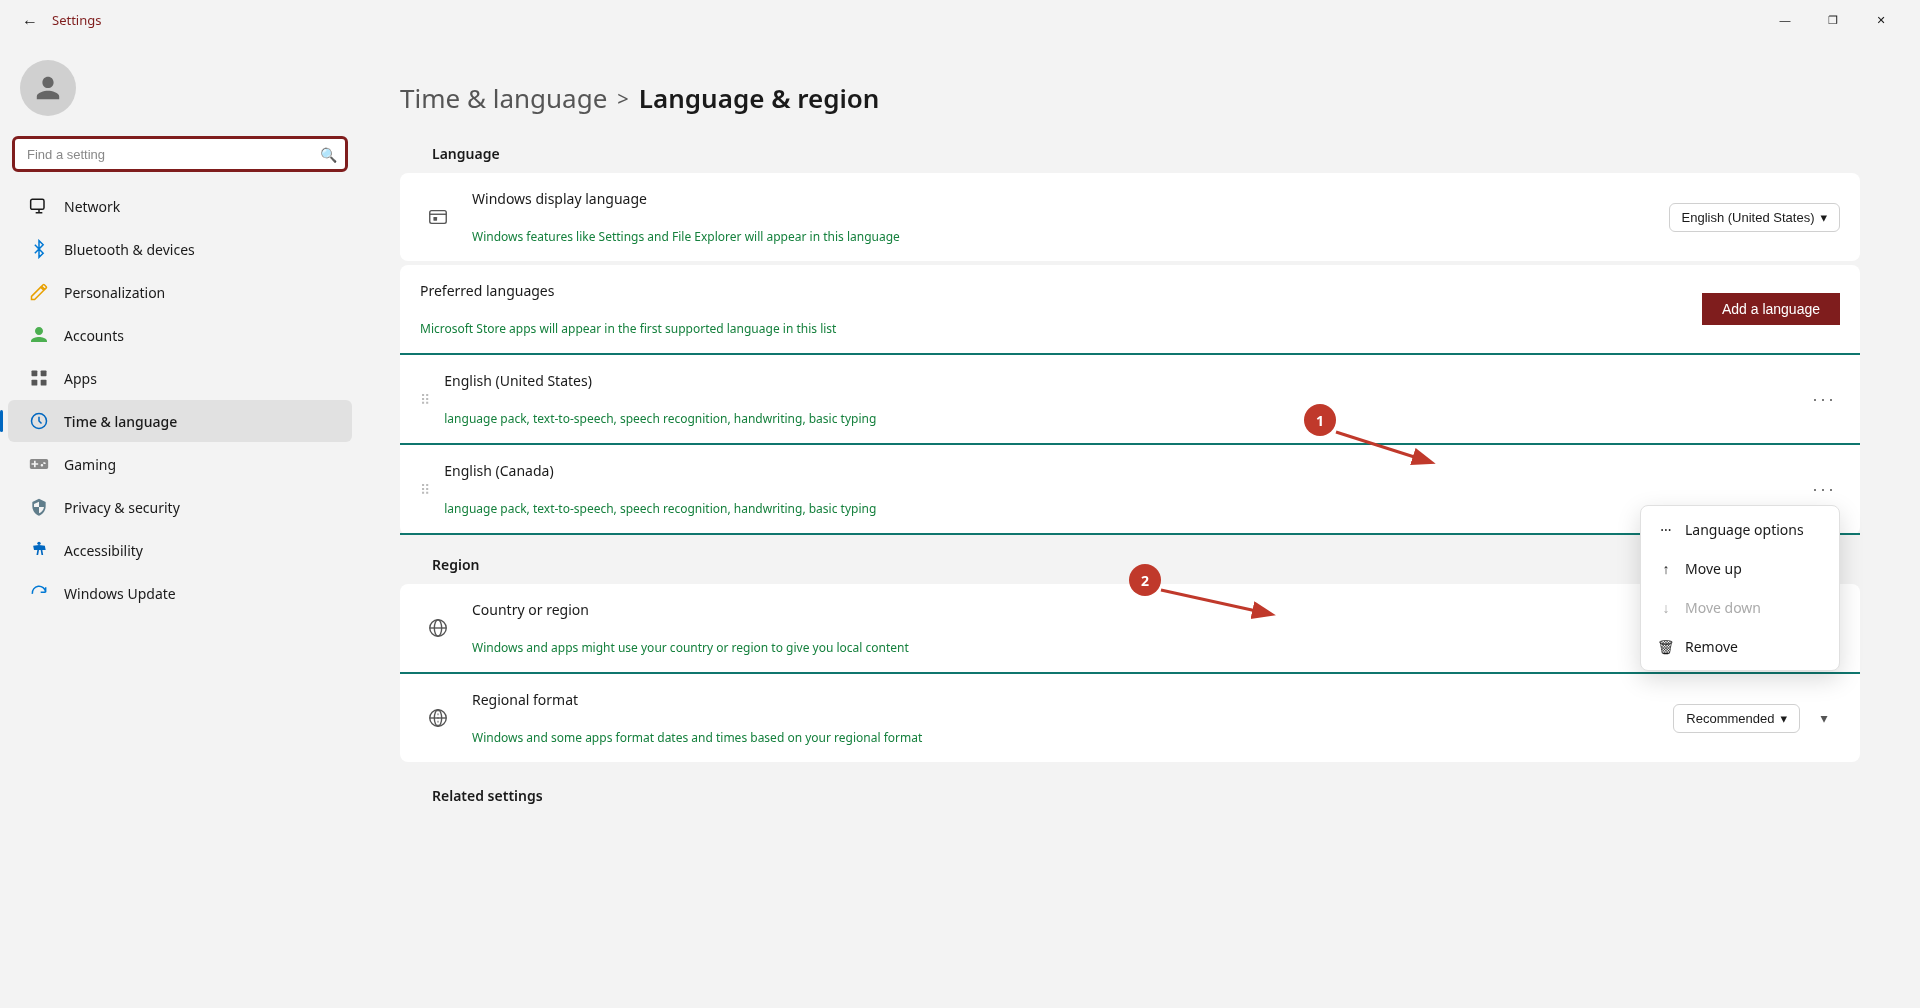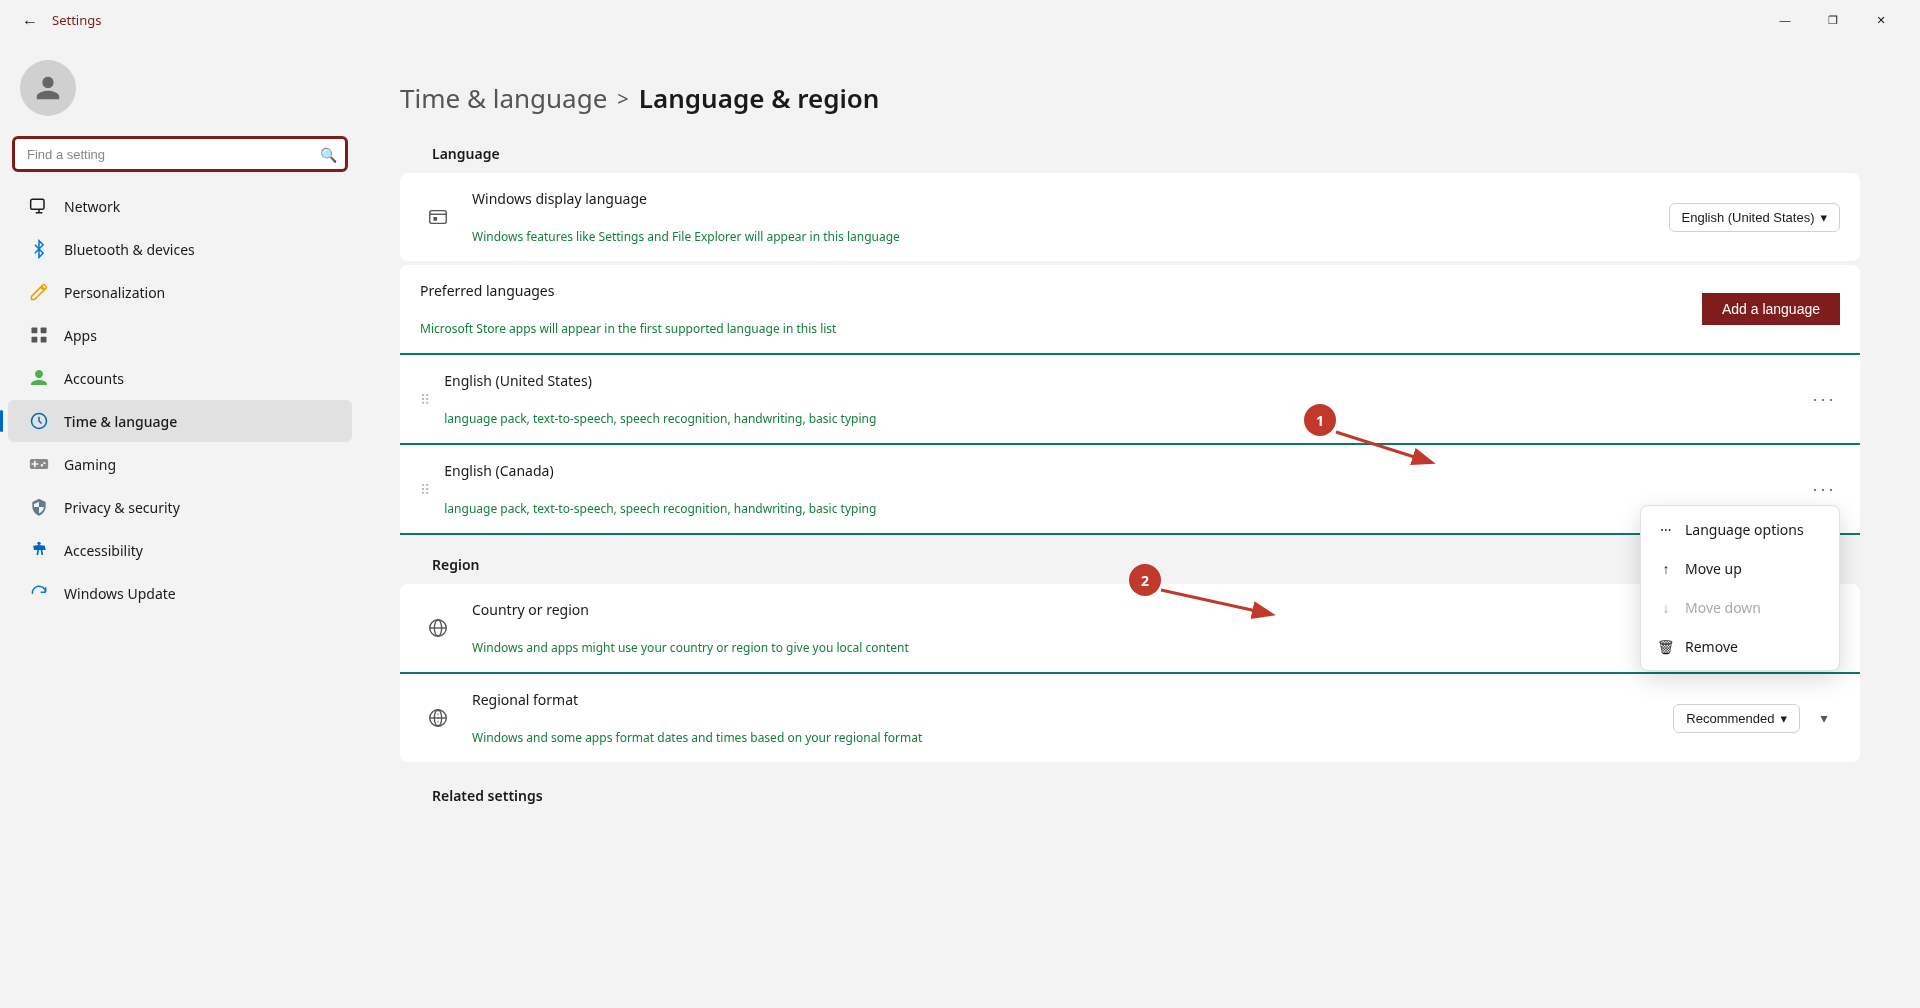--- a/index.html
+++ b/index.html
@@ -373,36 +373,36 @@
           <span class="nav-icon">
             <svg width="20" height="20" viewBox="0 0 24 24" fill="none" stroke="#e8a000" stroke-width="1.8">
               <path d="M3 17.25V21h3.75L17.81 9.94l-3.75-3.75L3 17.25z"></path>
               <path d="M20.71 7.04a1 1 0 000-1.41l-2.34-2.34a1 1 0 00-1.41 0l-1.83 1.83 3.75 3.75 1.83-1.83z"></path>
             </svg>
           </span>
           <span>Personalization</span>
         </div>
         <div class="nav-item">
           <span class="nav-icon">
+            <svg width="20" height="20" viewBox="0 0 24 24" fill="#4caf50">
+              <path d="M12 12c2.7 0 4.8-2.1 4.8-4.8S14.7 2.4 12 2.4 7.2 4.5 7.2 7.2 9.3 12 12 12zm0 2.4c-3.2 0-9.6 1.6-9.6 4.8v1.2h19.2v-1.2c0-3.2-6.4-4.8-9.6-4.8z"></path>
+            </svg>
+          </span>
+          <span>Accounts</span>
+        </div>
+        <div class="nav-item">
+          <span class="nav-icon">
             <svg width="20" height="20" viewBox="0 0 24 24" fill="#555">
               <rect x="3" y="3" width="7" height="7" rx="1"></rect>
               <rect x="14" y="3" width="7" height="7" rx="1"></rect>
               <rect x="3" y="14" width="7" height="7" rx="1"></rect>
               <rect x="14" y="14" width="7" height="7" rx="1"></rect>
             </svg>
           </span>
           <span>Apps</span>
-        </div>
-        <div class="nav-item">
-          <span class="nav-icon">
-            <svg width="20" height="20" viewBox="0 0 24 24" fill="#4caf50">
-              <path d="M12 12c2.7 0 4.8-2.1 4.8-4.8S14.7 2.4 12 2.4 7.2 4.5 7.2 7.2 9.3 12 12 12zm0 2.4c-3.2 0-9.6 1.6-9.6 4.8v1.2h19.2v-1.2c0-3.2-6.4-4.8-9.6-4.8z"></path>
-            </svg>
-          </span>
-          <span>Accounts</span>
         </div>
         <div class="nav-item active">
           <span class="nav-icon">
             <svg width="20" height="20" viewBox="0 0 24 24" fill="none" stroke="#0067c0" stroke-width="1.8">
               <circle cx="12" cy="12" r="9"></circle>
               <path d="M12 7v5l3 3"></path>
             </svg>
           </span>
           <span>Time &amp; language</span>
         </div>

